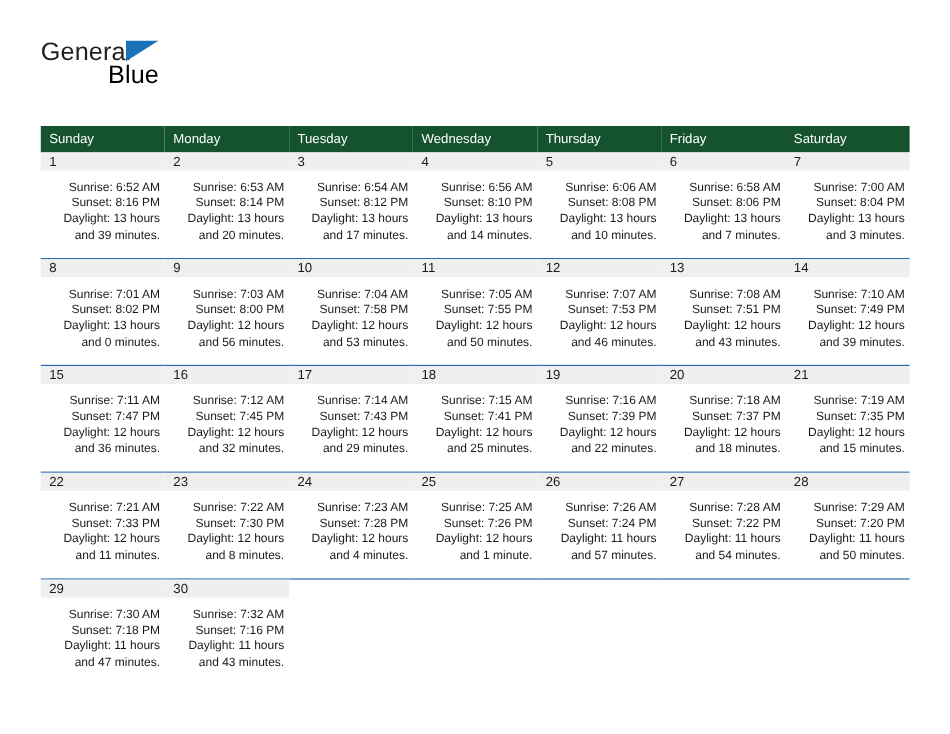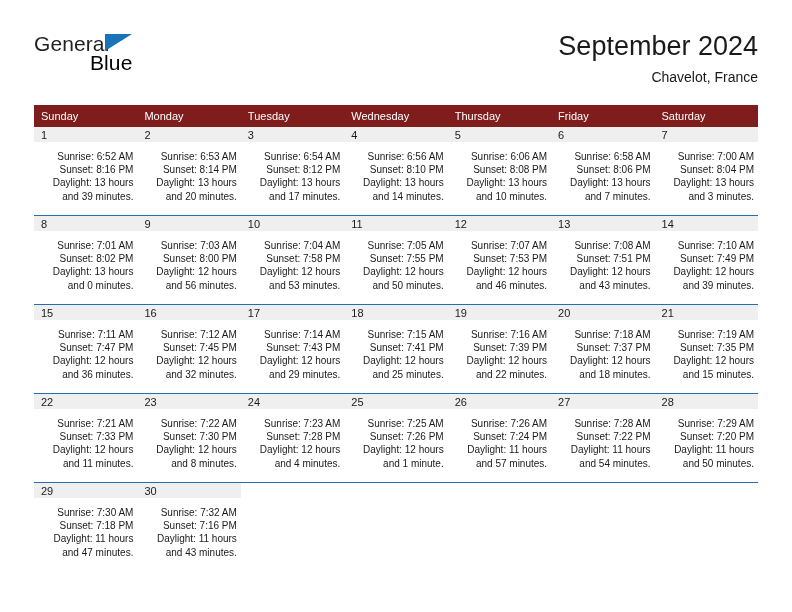--- a/index.html
+++ b/index.html
@@ -87,21 +87,21 @@
   
   .calendar {
     position: absolute;
     left: 34px;
     top: 105px;
     width: 724px;
     border-collapse: collapse;
     table-layout: fixed;
   }
   .calendar th {
-    background: #7f1d1d;
+    background: #14532d;
     color: #ffffff;
     font-size: 11px;
     font-weight: normal;
     text-align: left;
     padding: 5px 0 5px 7px;
     height: 11px;
     border: none;
   }
   .calendar td {
     vertical-align: top;
@@ -150,24 +150,20 @@
 <div class="page">
 
   <div class="header">
 
     <div class="brand">
       <span class="brand-general">General</span>
       <span class="brand-triangle"></span>
       <span class="brand-blue">Blue</span>
     </div>
 
-    <div class="title-block">
-      <div class="cal-title">September 2024</div>
-      <div class="cal-subtitle">Chavelot, France</div>
-    </div>
 
   </div>
 
   <table class="calendar">
     <thead>
       <tr>
         <th>Sunday</th>
         <th>Monday</th>
         <th>Tuesday</th>
         <th>Wednesday</th>

